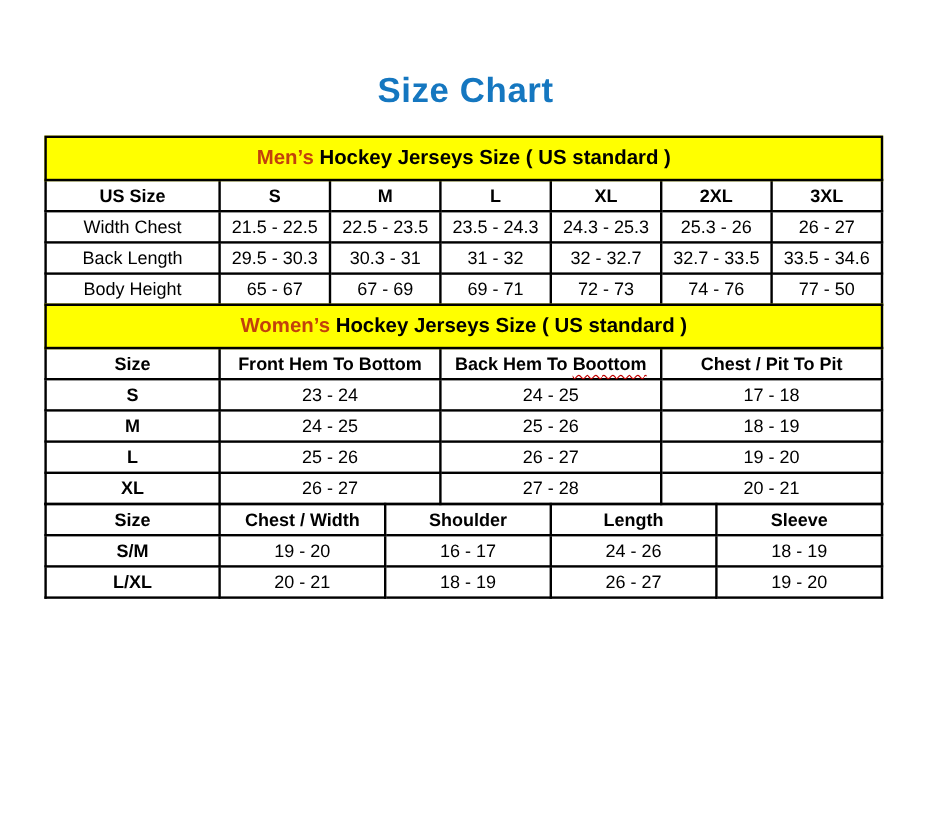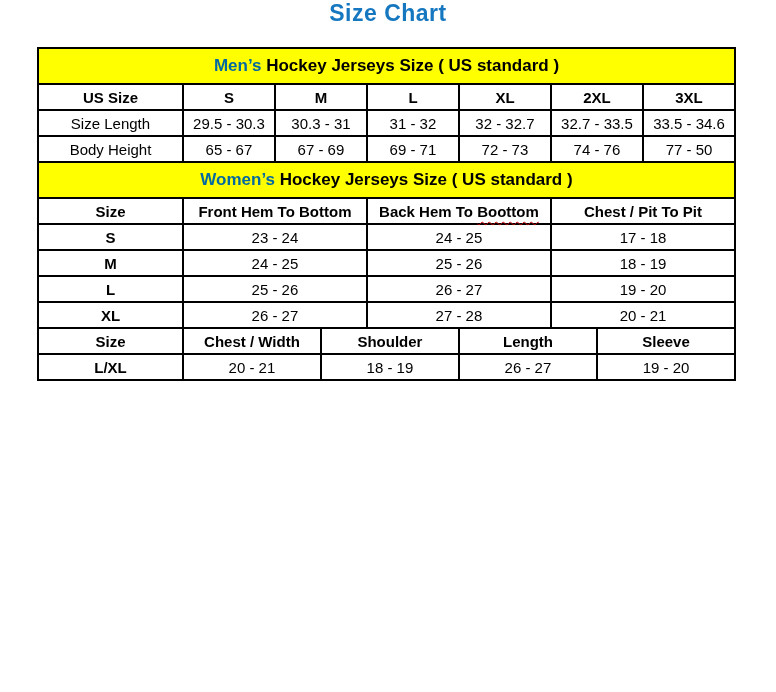--- a/index.html
+++ b/index.html
@@ -11,22 +11,23 @@
     height: 692px;
     overflow: hidden;
   }
   .page {
     width: 776px;
     height: 692px;
     position: relative;
   }
   .title {
     margin: 0;
+    padding-top: 60px;
     text-align: center;
-    font-size: 23px;
+    font-size: 29px;
     font-weight: bold;
     letter-spacing: 0.5px;
     color: #1577C0;
   }
   .content {
     width: 699px;
     margin: 20px 0 0 37px;
   }
   .section { margin-top: -2px; }
   .section:first-child { margin-top: 0; }
@@ -34,21 +35,21 @@
     background: #FFFF00;
     border: 2px solid #000000;
     height: 38px;
     line-height: 34px;
     text-align: center;
     font-weight: bold;
     font-size: 17px;
     position: relative;
     z-index: 2;
   }
-  .banner .hl { color: #0369a1; }
+  .banner .hl { color: #c2410c; }
   table {
     border-collapse: collapse;
     width: 100%;
     table-layout: fixed;
     margin-top: -2px;
     border-radius: 13px;
   }
   th, td {
     border: 2px solid #000000;
     height: 26px;
@@ -94,21 +95,30 @@
               <th>S</th>
               <th>M</th>
               <th>L</th>
               <th>XL</th>
               <th>2XL</th>
               <th>3XL</th>
             </tr>
           </thead>
           <tbody>
             <tr>
-              <td class="row-label">Size Length</td>
+              <td class="row-label">Width Chest</td>
+              <td>21.5 - 22.5</td>
+              <td>22.5 - 23.5</td>
+              <td>23.5 - 24.3</td>
+              <td>24.3 - 25.3</td>
+              <td>25.3 - 26</td>
+              <td>26 - 27</td>
+            </tr>
+            <tr>
+              <td class="row-label">Back Length</td>
               <td>29.5 - 30.3</td>
               <td>30.3 - 31</td>
               <td>31 - 32</td>
               <td>32 - 32.7</td>
               <td>32.7 - 33.5</td>
               <td>33.5 - 34.6</td>
             </tr>
             <tr>
               <td class="row-label">Body Height</td>
               <td>65 - 67</td>
@@ -179,20 +189,27 @@
             <tr>
               <th>Size</th>
               <th>Chest / Width</th>
               <th>Shoulder</th>
               <th>Length</th>
               <th>Sleeve</th>
             </tr>
           </thead>
           <tbody>
             <tr>
+              <td class="row-label">S/M</td>
+              <td>19 - 20</td>
+              <td>16 - 17</td>
+              <td>24 - 26</td>
+              <td>18 - 19</td>
+            </tr>
+            <tr>
               <td class="row-label">L/XL</td>
               <td>20 - 21</td>
               <td>18 - 19</td>
               <td>26 - 27</td>
               <td>19 - 20</td>
             </tr>
           </tbody>
         </table>
       </div>
     </div>

